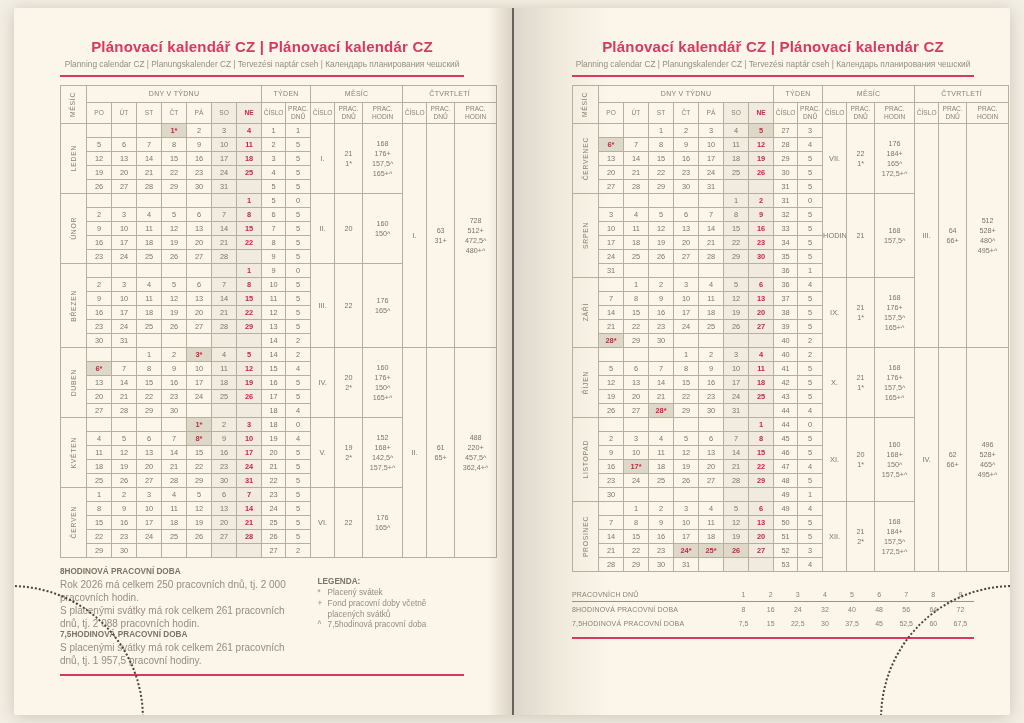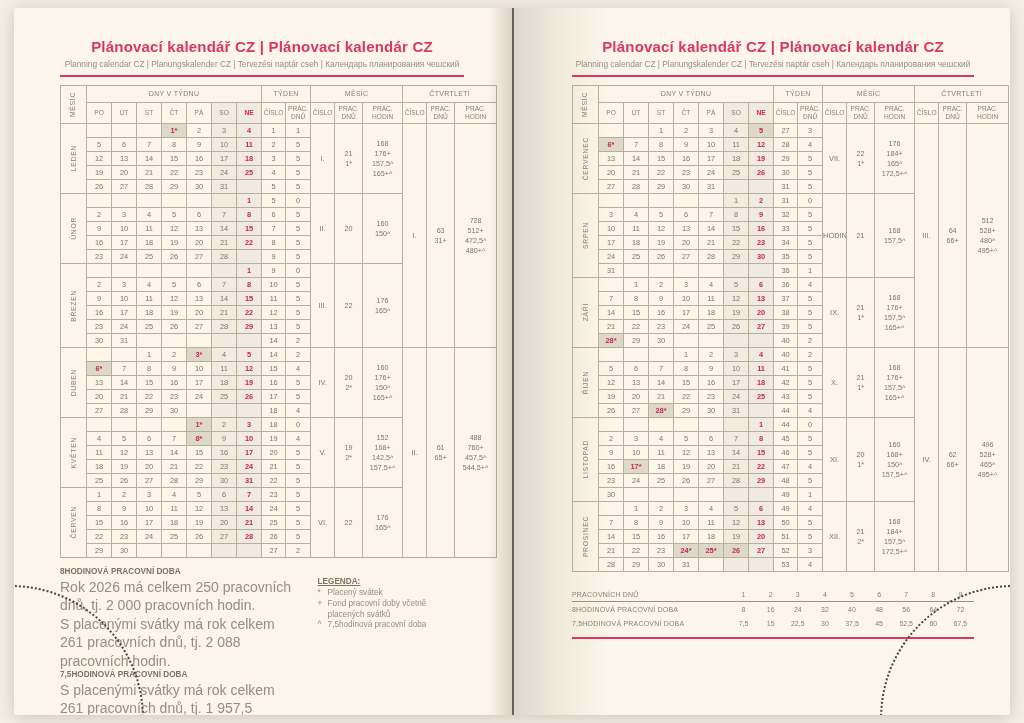--- a/index.html
+++ b/index.html
@@ -29,23 +29,23 @@
           color:#8a8274; margin:0 auto; white-space:nowrap; }
   .cal .so  { background:#f1ecdf; }
   .cal .ne  { background:#f0ebde; color:#c5274e; font-weight:bold; }
   .cal .hol { background:#ddd8c8; color:#c5274e; font-weight:bold; }
   .cal td.msum { font-size:7.2px; }
   .cal td.msum div { margin:3px 0; line-height:1; }
 
   .foot-left { display:flex; margin-top:9px; }
   .fl-text { flex:1.65; }
   .fh { font-size:8.2px; font-weight:bold; color:#7b7466; line-height:1.3; }
-  .fl-line { font-size:14px; color:#968e80; line-height:1.32; }
+  .fl-line { font-size:10px; color:#968e80; line-height:1.32; }
   .legend { flex:1; padding-left:16px; padding-top:10px; }
-  .legend-title { font-size:8.2px; font-weight:bold; color:#7b7466; margin-bottom:2px;text-decoration:underline; }
+  .legend-title { font-size:8.2px; font-weight:bold; color:#7b7466; margin-bottom:2px; }
   .legend-item { display:flex; font-size:8.2px; color:#968e80; line-height:1.32; }
   .legend-item .sym { width:10px; flex:none; }
 
   .fr-table { margin-top:16px; }
   .fr-row { display:grid; grid-template-columns:158px repeat(9,1fr); align-items:center; height:14px; }
   .fr-row:first-child { border-bottom:1px solid #9a9283; }
   .fr-label { font-size:7px; color:#8a8274; text-align:left; letter-spacing:.2px; }
   .fr-val { font-size:7px; color:#8a8274; text-align:center; }
 
   .arc { position:absolute; width:266px; height:266px; border:2.5px dotted #47453f; border-radius:50%; }
@@ -356,23 +356,23 @@
               <div>150^</div>
               <div>165+^</div>
             </td>
             <td rowspan="15">II.</td>
             <td class="msum" rowspan="15">
               <div>61</div>
               <div>65+</div>
             </td>
             <td class="msum" rowspan="15">
               <div>488</div>
-              <div>760+</div>
+              <div>220+</div>
               <div>457,5^</div>
-              <div>544,5+^</div>
+              <div>362,4+^</div>
             </td>
           </tr>
           <tr>
             <td class="hol">6*</td>
             <td>7</td>
             <td>8</td>
             <td>9</td>
             <td>10</td>
             <td class="so">11</td>
             <td class="ne">12</td>

